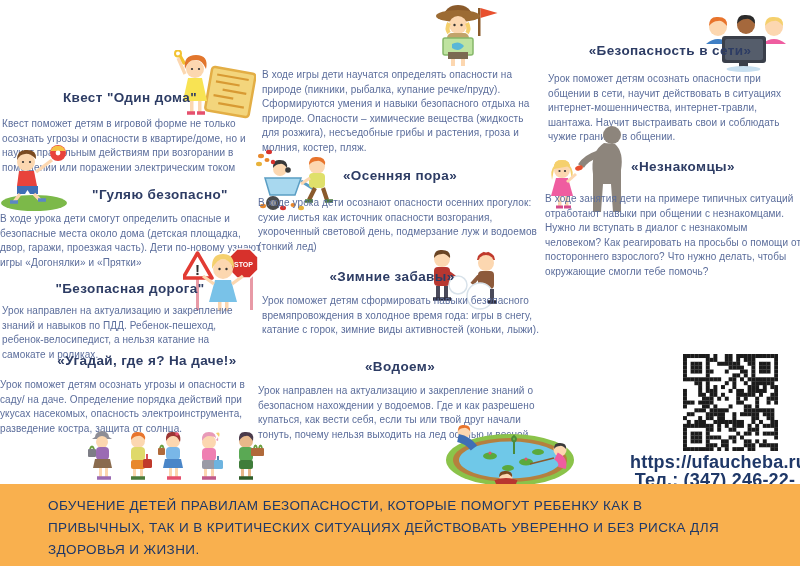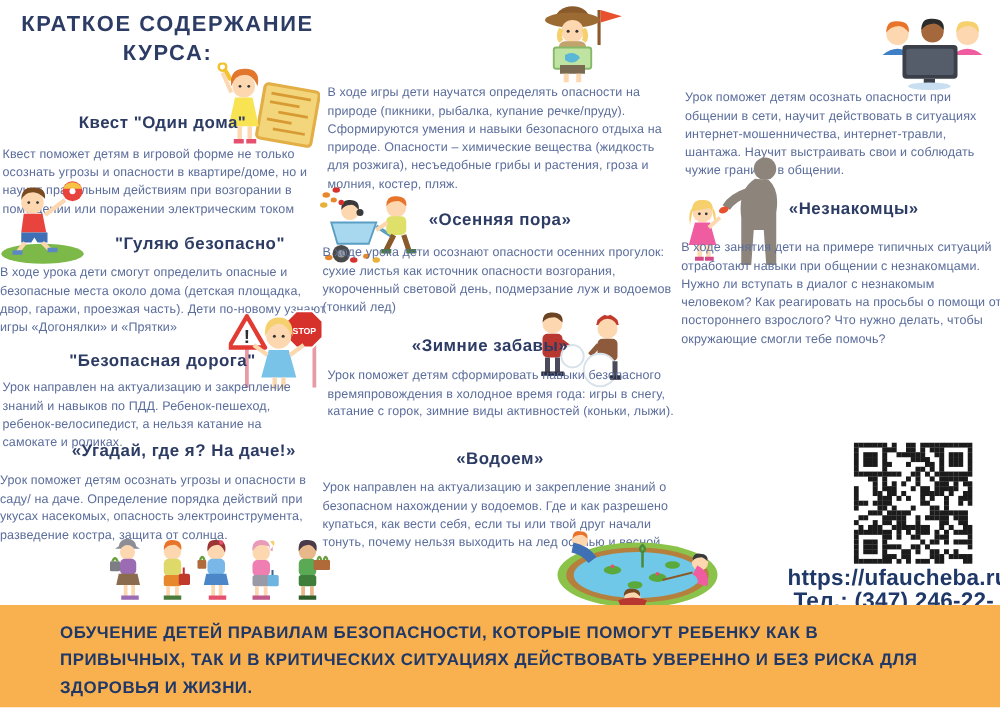--- a/index.html
+++ b/index.html
@@ -9,31 +9,30 @@
   body{width:800px;height:566px;overflow:hidden;background:#fff;
        font-family:"Liberation Sans","DejaVu Sans",sans-serif;}
   .page{position:relative;width:800px;height:566px;background:#fff;overflow:hidden}
   .abs{position:absolute}
   .title{color:var(--heading);font-size:17.5px;font-weight:bold;letter-spacing:1.3px;
          text-align:center;line-height:1.3;margin:0}
   .h{color:var(--heading);font-size:13.5px;font-weight:bold;text-align:center;letter-spacing:.4px}
   .b{color:var(--body);font-size:10px;line-height:1.45;letter-spacing:.1px}
   .banner{position:absolute;left:0;top:484px;width:800px;height:82px;background:var(--banner-bg)}
   .banner-inner{position:absolute;left:48px;top:11px;width:745px}
-  .banner-line{color:var(--banner-text);font-weight:bold;font-size:13.5px;line-height:1.62;letter-spacing:.4px}
+  .banner-line{color:var(--banner-text);font-weight:normal;font-size:13.5px;line-height:1.62;letter-spacing:.4px}
   .contact{color:var(--banner-text);font-weight:bold;font-size:18px;text-align:center;letter-spacing:.2px}
   .qr-box{background:#fff}
   svg{display:block}
 </style>
 </head>
 <body>
 
 <div class="page">
 
-  <h1 class="abs title" style="left:8px;top:8px;width:252px">КРАТКОЕ СОДЕРЖАНИЕ КУРСА:</h1>
 
   <span class="abs" style="left:168px;top:50px">
     <svg width="88" height="70" viewBox="0 0 88 70">
       <g transform="rotate(10 62 44)">
         <rect x="40" y="20" width="44" height="44" rx="3" fill="#f3d57c" stroke="#e3ae45" stroke-width="2.5"></rect>
         <path d="M46 27h32M46 34h24M54 41h24M46 48h20M52 55h26" stroke="#d89a33" stroke-width="2.2" fill="none"></path>
       </g>
       <rect x="12" y="4" width="3.5" height="11" rx="1.5" fill="#f2c230" transform="rotate(-30 14 9)"></rect>
       <circle cx="10" cy="3.5" r="3" fill="none" stroke="#f2c230" stroke-width="2"></circle>
       <path d="M17 24 L10 8" stroke="#fcd7b0" stroke-width="3.2"></path>
@@ -282,20 +281,21 @@
       <circle cx="76" cy="17" r="9" fill="#fcd7b0"></circle>
       <path d="M67 16 Q67 6 76 7 Q86 7 85 16 Q80 10 76 11 Q71 11 67 16" fill="#f5d06d"></path>
       <path d="M64 34 q12 -10 24 0 z" fill="#ef5da0"></path>
       <rect x="24" y="26" width="44" height="27" rx="3" fill="#3a3f4a"></rect>
       <rect x="27" y="29" width="38" height="21" rx="2" fill="#555d6b"></rect>
       <rect x="41" y="53" width="9" height="5" fill="#3a3f4a"></rect>
       <ellipse cx="45.5" cy="59" rx="17" ry="3" fill="#c7dff0"></ellipse>
     </svg>
   </span>
 
+  <div class="abs h" style="left:555px;top:43px;width:230px">«Безопасность в сети»</div>
   <div class="abs b" style="left:548px;top:72px;width:250px">Урок поможет детям осознать опасности при общении в сети, научит действовать в ситуациях интернет-мошенничества, интернет-травли, шантажа. Научит выстраивать свои и соблюдать чужие границы в общении.</div>
 
   <span class="abs" style="left:548px;top:124px">
     <svg width="105" height="92" viewBox="0 0 105 92">
       <circle cx="64" cy="11" r="9" fill="#8d857c"></circle>
       <path d="M56 19 Q42 28 45 50 L45 88 L53 88 L55 60 L63 60 L65 88 L73 88 L73 46 Q76 28 67 20 Z" fill="#8d857c"></path>
       <path d="M50 30 Q38 34 33 42" stroke="#8d857c" stroke-width="7" fill="none"></path>
       <ellipse cx="31" cy="44" rx="4" ry="2.5" fill="#e8502e" transform="rotate(-20 31 44)"></ellipse>
       <circle cx="14" cy="46" r="8" fill="#fcd7b0"></circle>
       <path d="M6 45 Q5 36 14 36 Q23 36 22 45 L24 56 Q26 46 22 42 M6 45 L4 56 Q2 46 6 42" fill="#f5d06d"></path>

